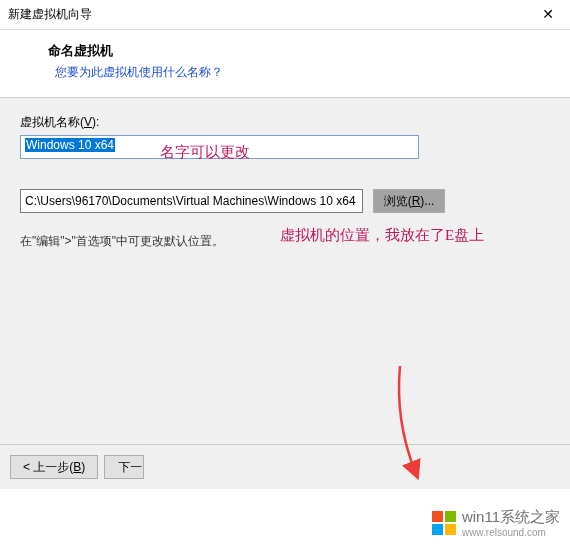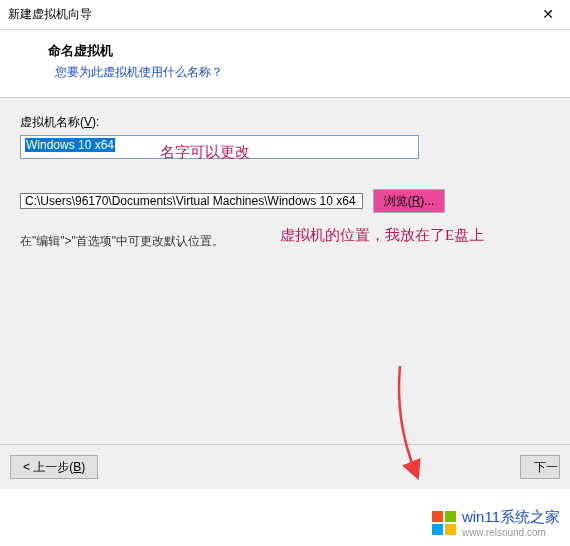--- a/index.html
+++ b/index.html
@@ -16,39 +16,39 @@
     .content { background: #f0f0f0; padding: 16px 20px; height: 380px; position: relative; }
     
     .field-group { margin-bottom: 16px; }
     .field-label { font-size: 12px; display: block; margin-bottom: 4px; }
     .field-label u { text-decoration: underline; }
     
     .name-input { width: 399px; height: 24px; padding: 2px 4px; border: 1px solid #7a9fd0; background: #fff; font-size: 12px; }
     .name-input-text { background: #0078d7; color: #fff; padding: 0 1px; }
     
     .location-row { display: flex; align-items: center; gap: 10px; }
-    .location-input { width: 343px; height: 16px; padding: 2px 4px; border: 1px solid #7a7a7a; background: #fff; font-size: 12px; }
-    .browse-btn { height: 24px; width: 72px; padding: 0px 2px; background: #ec4899; border: 1px solid #adadad; font-size: 12px; cursor: pointer; }
+    .location-input { width: 343px; height: 24px; padding: 2px 4px; border: 1px solid #7a7a7a; background: #fff; font-size: 12px; }
+    .browse-btn { height: 24px; width: 72px; padding: 0px 2px; background: #a3a3a3; border: 1px solid #adadad; font-size: 12px; cursor: pointer; }
     
     .hint-text { font-size: 12px; color: #333; margin-top: 20px; }
     
     .annotation { position: absolute; color: #be185d; font-size: 15px; font-family: "SimSun", serif; pointer-events: none; text-align: center; }
     .annotation-name { left: 160px; top: 45px; }
     .annotation-loc { left: 280px; top: 128px; }
     
-    .footer { border-top: 1px solid #ccc; padding: 10px; display: flex; justify-content: space-between; gap: 6px; position: absolute; bottom: 57px; left: 0; right: 0; background: #f0f0f0; }
+    .footer { border-top: 1px solid #ccc; padding: 10px; display: flex; justify-content: flex-start; gap: 6px; position: absolute; bottom: 57px; left: 0; right: 0; background: #f0f0f0; }
     .footer-btn { height: 24px; padding: 0 12px; min-width: 80px; background: #e1e1e1; border: 1px solid #adadad; font-size: 12px; cursor: pointer; }
     
     .watermark { position: absolute; bottom: 8px; right: 10px; display: flex; align-items: center; gap: 6px; }
     .watermark-logo { width: 24px; height: 24px; display: grid; grid-template-columns: 1fr 1fr; grid-template-rows: 1fr 1fr; gap: 2px; }
     .watermark-logo span:nth-child(1) { background: #f25022; }
     .watermark-logo span:nth-child(2) { background: #7fba00; }
     .watermark-logo span:nth-child(3) { background: #00a4ef; }
     .watermark-logo span:nth-child(4) { background: #ffb900; }
-    .watermark-text-main { font-size: 15px; color: #1d4ed8; font-weight: 500; }
+    .watermark-text-main { font-size: 15px; color: #737373; font-weight: 500; }
     .watermark-text-sub { font-size: 10px; color: #999; }
     
     .arrow { position: absolute; bottom: 65px; left: 390px; pointer-events: none; }
   </style>
 </head>
 <body>
 
 <div class="titlebar">
   <span class="titlebar-title">新建虚拟机向导</span>
   <span class="close-btn">✕</span>

